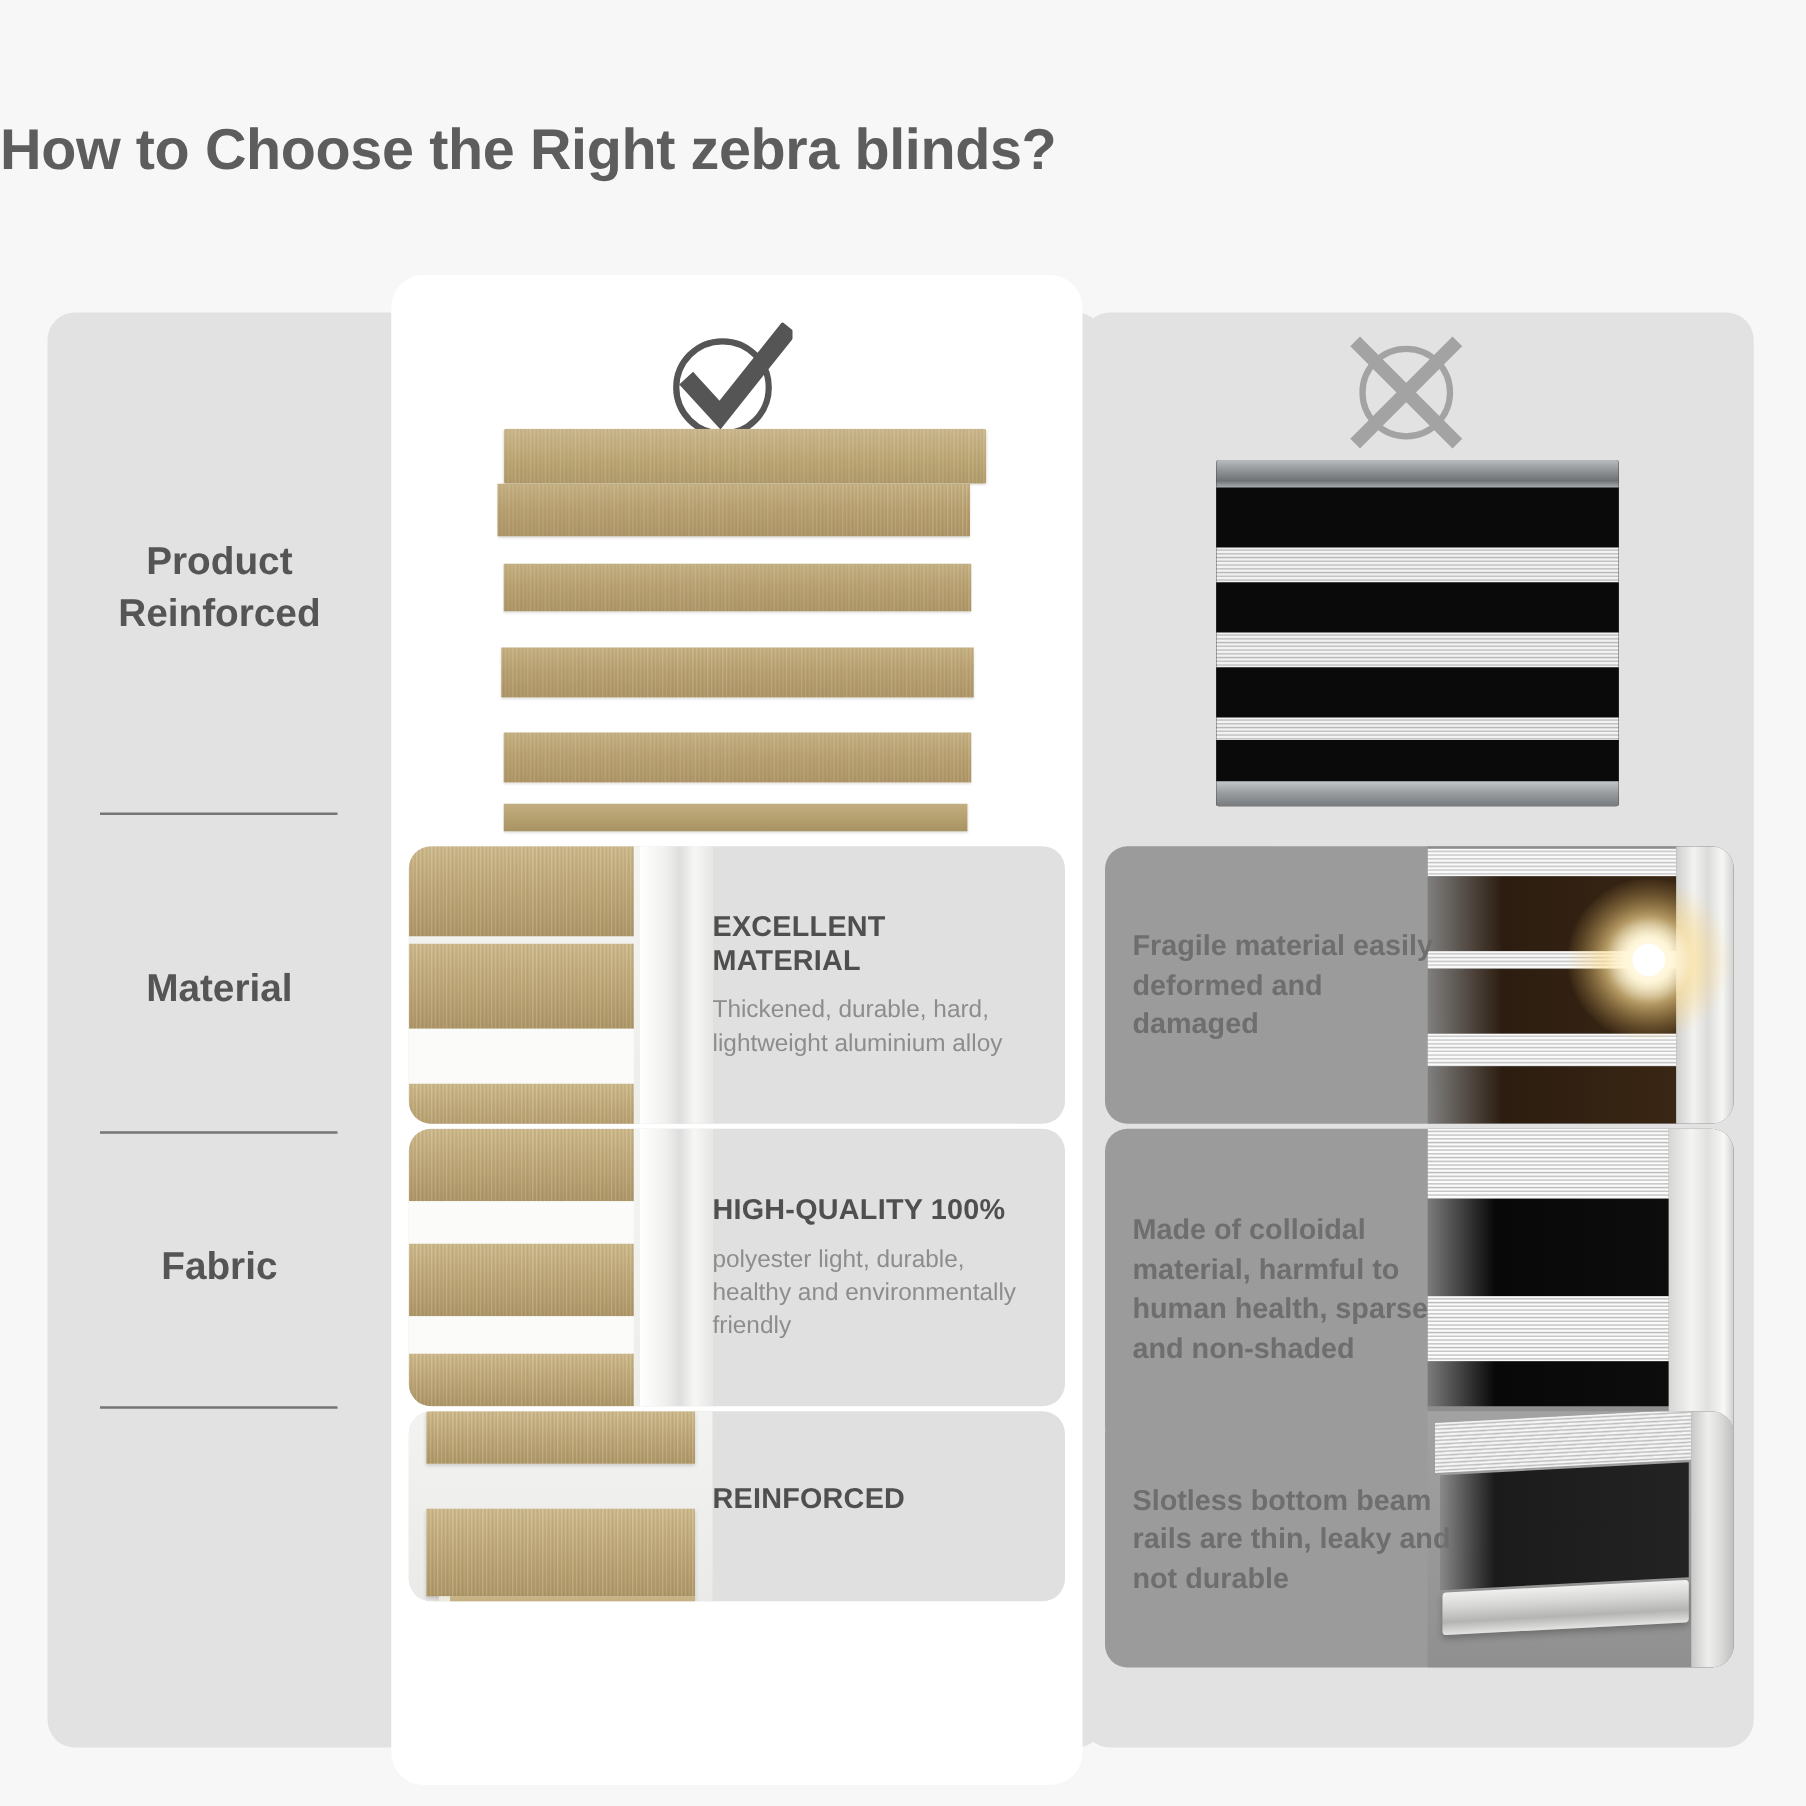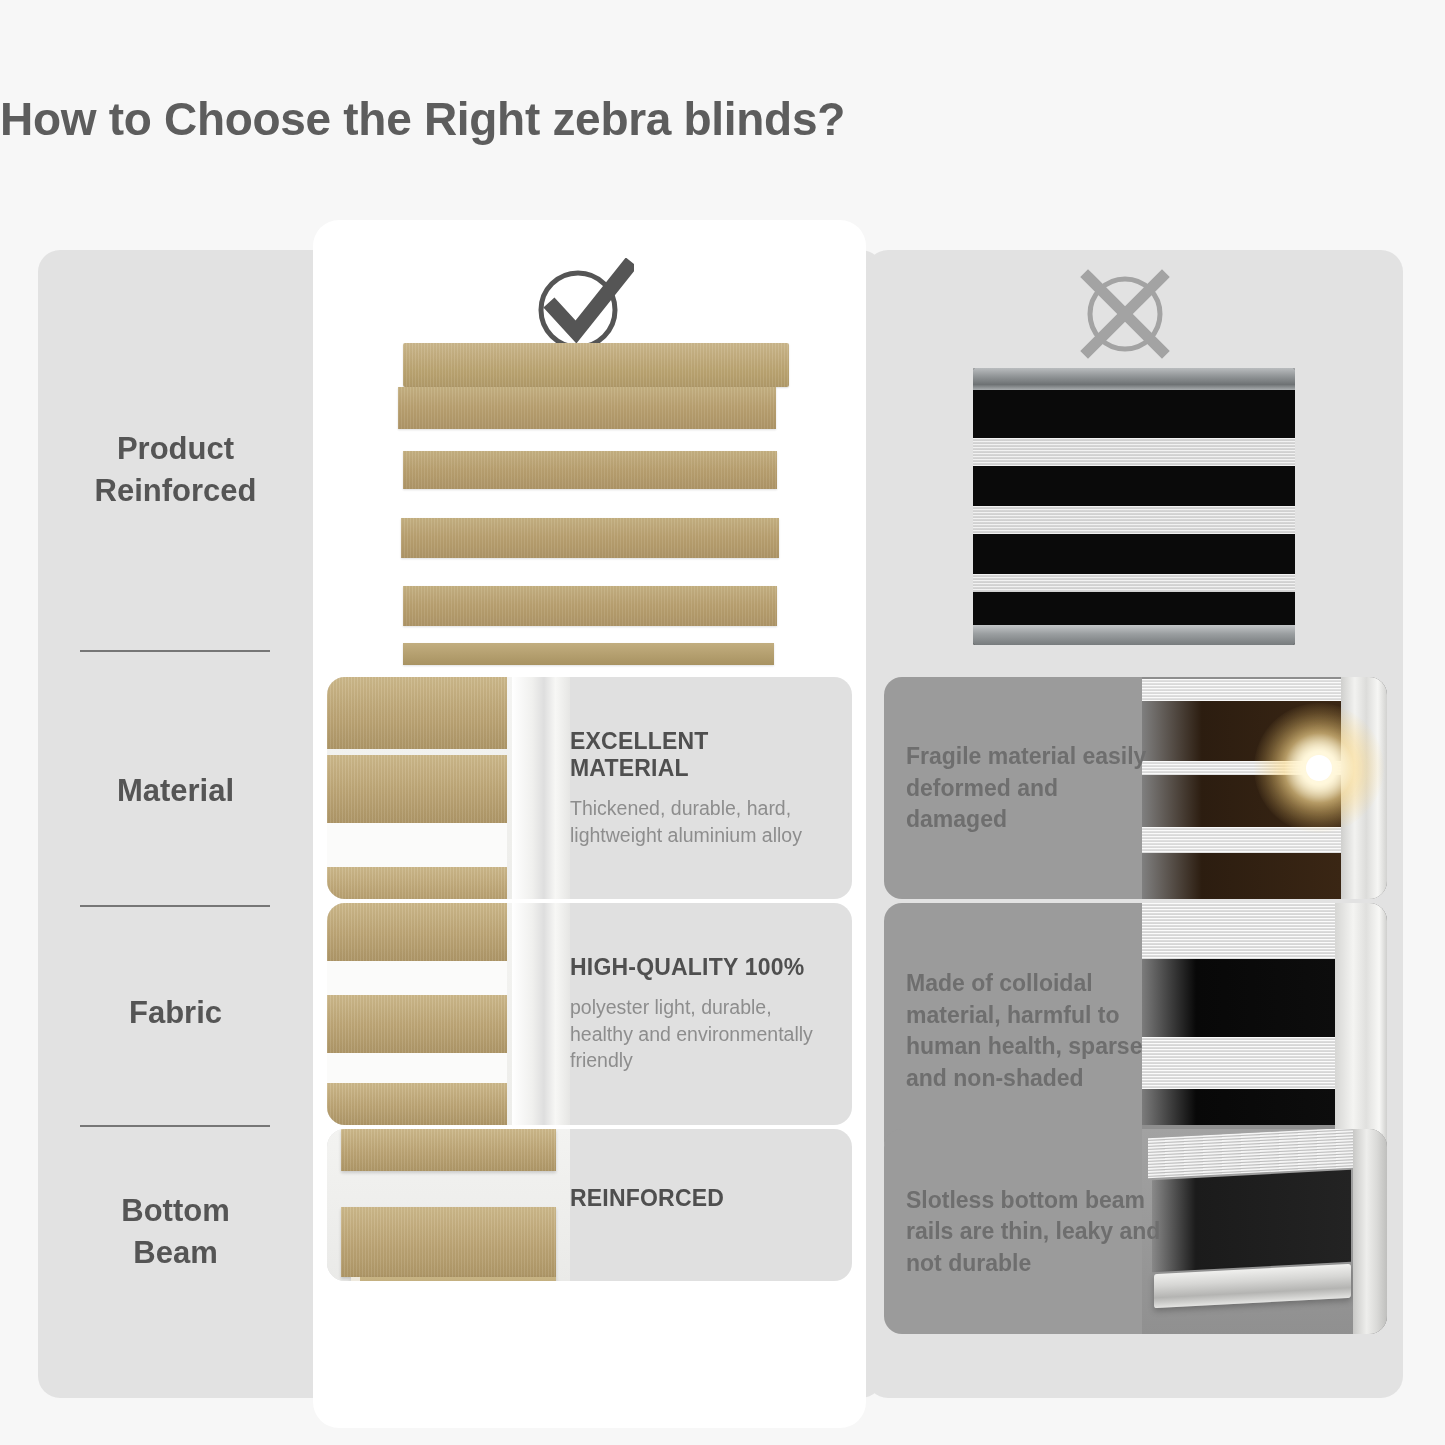--- a/index.html
+++ b/index.html
@@ -256,24 +256,20 @@
     <div>Reinforced</div>
   </div>
   <div class="divider" style="top:400px;"></div>
 
   <div class="row-label" style="top:520px;">Material</div>
   <div class="divider" style="top:655px;"></div>
 
   <div class="row-label" style="top:742px;">Fabric</div>
   <div class="divider" style="top:875px;"></div>
 
-  <div class="row-label" style="top:940px;">
-    <div>Bottom</div>
-    <div>Beam</div>
-  </div>
 </div>
 
 <div class="icon-check">
   <svg viewBox="0 0 100 95" width="100" height="95">
     <circle cx="44" cy="52" r="37" fill="none" stroke="#555555" stroke-width="5"></circle>
     <path d="M20,50 L42,74 L93,10" fill="none" stroke="#555555" stroke-width="15" stroke-linecap="square" stroke-linejoin="miter"></path>
   </svg>
 </div>
 
 <div class="icon-cross">

